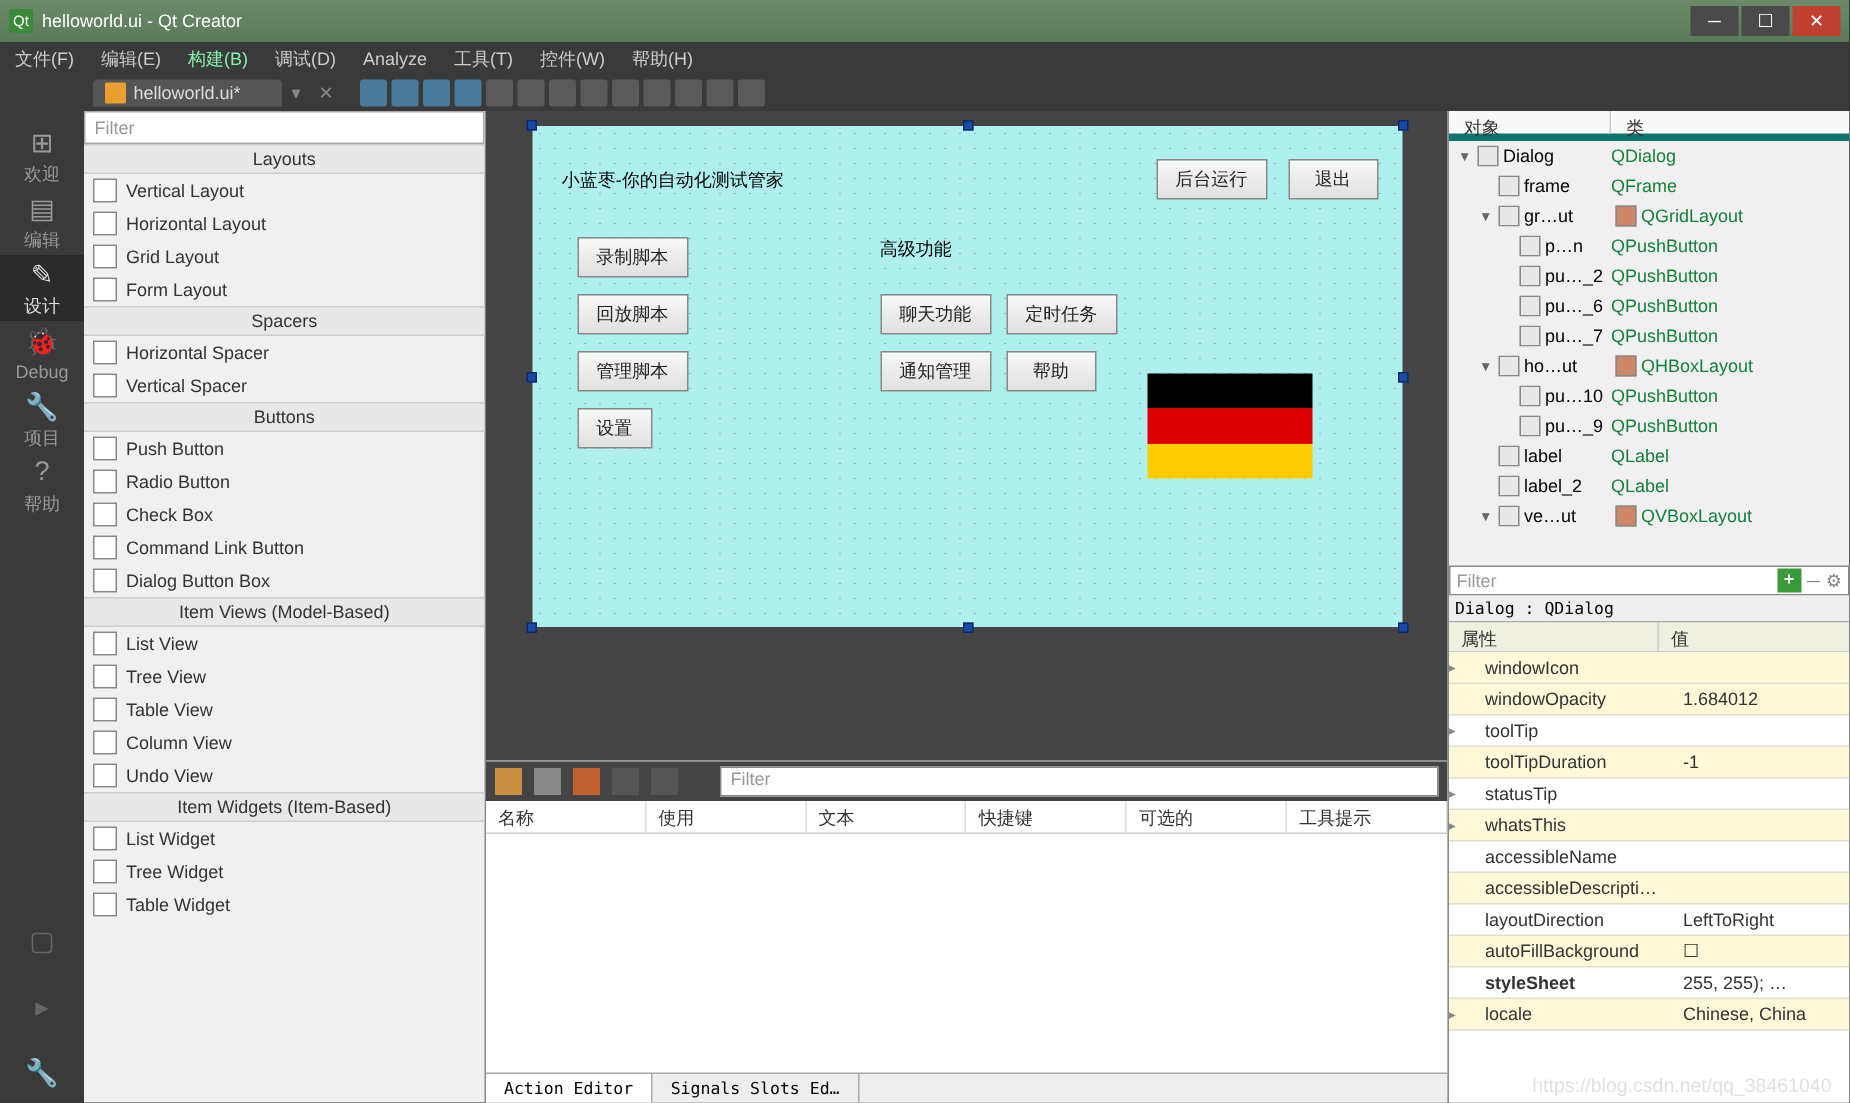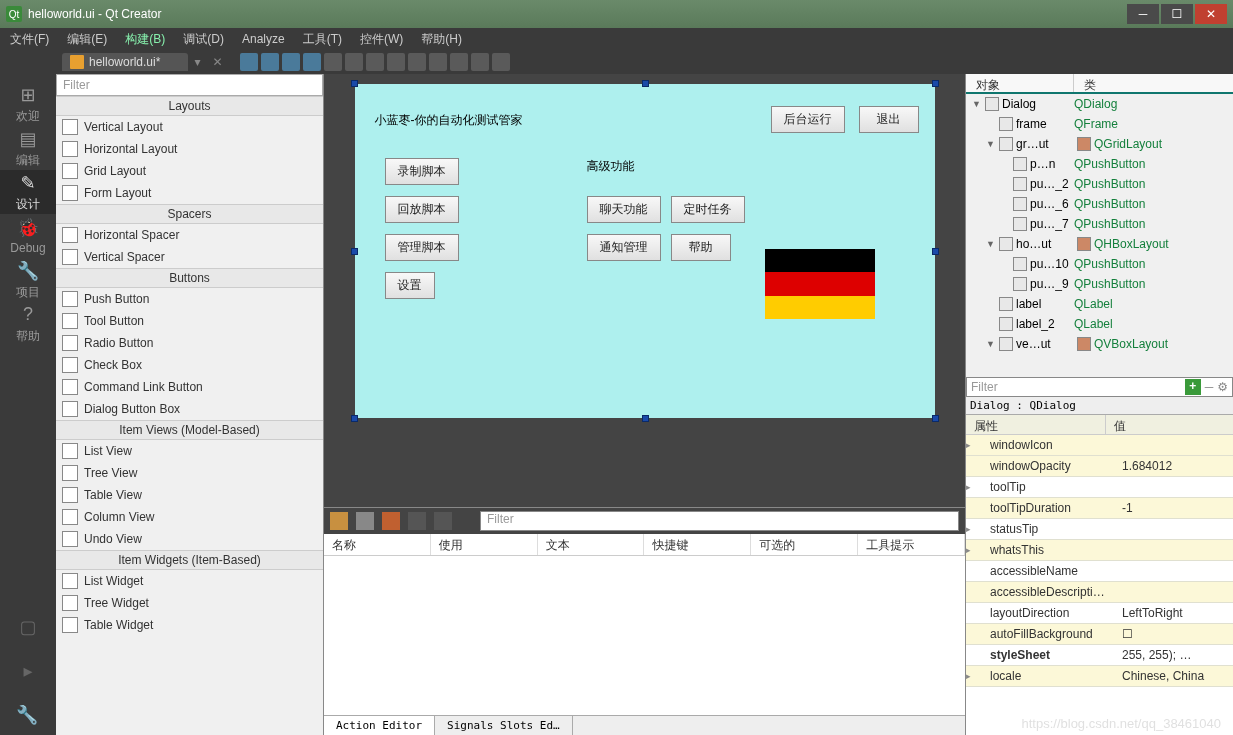--- a/index.html
+++ b/index.html
@@ -42,21 +42,21 @@
 .atoolbar .aico{width:18px;height:18px;background:#c89040}
 .afilter{flex:1;background:#fff;border:1px solid #888;height:20px;padding:0 6px;color:#999;margin-left:20px}
 .aheader{height:22px;background:#fff;border-bottom:1px solid #ccc;display:flex}
 .aheader span{flex:1;padding:3px 8px;border-right:1px solid #ddd;color:#333}
 .atabs{height:22px;background:#eee;border-top:1px solid #aaa;display:flex}
 .atabs span{padding:3px 12px;border-right:1px solid #aaa;font-family:monospace;font-size:11px}
 .atabs span.active{background:#fff}
 .abody{flex:1;background:#fff}
 .right{width:268px;background:#f0f0f0;display:flex;flex-direction:column;border-left:1px solid #888}
 .objtree{flex:1;overflow:hidden;display:flex;flex-direction:column}
-.objheader{height:20px;background:#f8f8f8;border-bottom:2px solid #0f766e;display:flex}
+.objheader{height:20px;background:#f8f8f8;border-bottom:5px solid #0f766e;display:flex}
 .objheader span{padding:3px 10px;color:#333;font-weight:500}
 .objheader span:first-child{width:108px;border-right:1px solid #ccc}
 .objrow{height:20px;display:flex;align-items:center;padding:0 2px}
 .objrow .objname{width:106px;display:flex;align-items:center;overflow:hidden}
 .objrow .objcls{flex:1;display:flex;align-items:center;color:#15803d}
 .objrow .objind{display:inline-block}
 .objrow .objexp{width:10px;color:#666;font-size:9px}
 .objrow .objico{width:14px;height:14px;margin:0 3px;border:1px solid #888;background:#e8e8e8}
 .objlist{flex:1;overflow-y:auto}
 .propfilter{height:20px;background:#fff;border:1px solid #888;display:flex;align-items:center;padding:0 4px;color:#999}
@@ -167,21 +167,20 @@
         <div class="wsection">Layouts</div>
         <div class="witem"><div class="wico"></div>Vertical Layout</div>
         <div class="witem"><div class="wico"></div>Horizontal Layout</div>
         <div class="witem"><div class="wico"></div>Grid Layout</div>
         <div class="witem"><div class="wico"></div>Form Layout</div>
         <div class="wsection">Spacers</div>
         <div class="witem"><div class="wico"></div>Horizontal Spacer</div>
         <div class="witem"><div class="wico"></div>Vertical Spacer</div>
         <div class="wsection">Buttons</div>
         <div class="witem"><div class="wico"></div>Push Button</div>
-        <div class="witem"><div class="wico"></div>Tool Button</div>
         <div class="witem"><div class="wico"></div>Radio Button</div>
         <div class="witem"><div class="wico"></div>Check Box</div>
         <div class="witem"><div class="wico"></div>Command Link Button</div>
         <div class="witem"><div class="wico"></div>Dialog Button Box</div>
         <div class="wsection">Item Views (Model-Based)</div>
         <div class="witem"><div class="wico"></div>List View</div>
         <div class="witem"><div class="wico"></div>Tree View</div>
         <div class="witem"><div class="wico"></div>Table View</div>
         <div class="witem"><div class="wico"></div>Column View</div>
         <div class="witem"><div class="wico"></div>Undo View</div>

